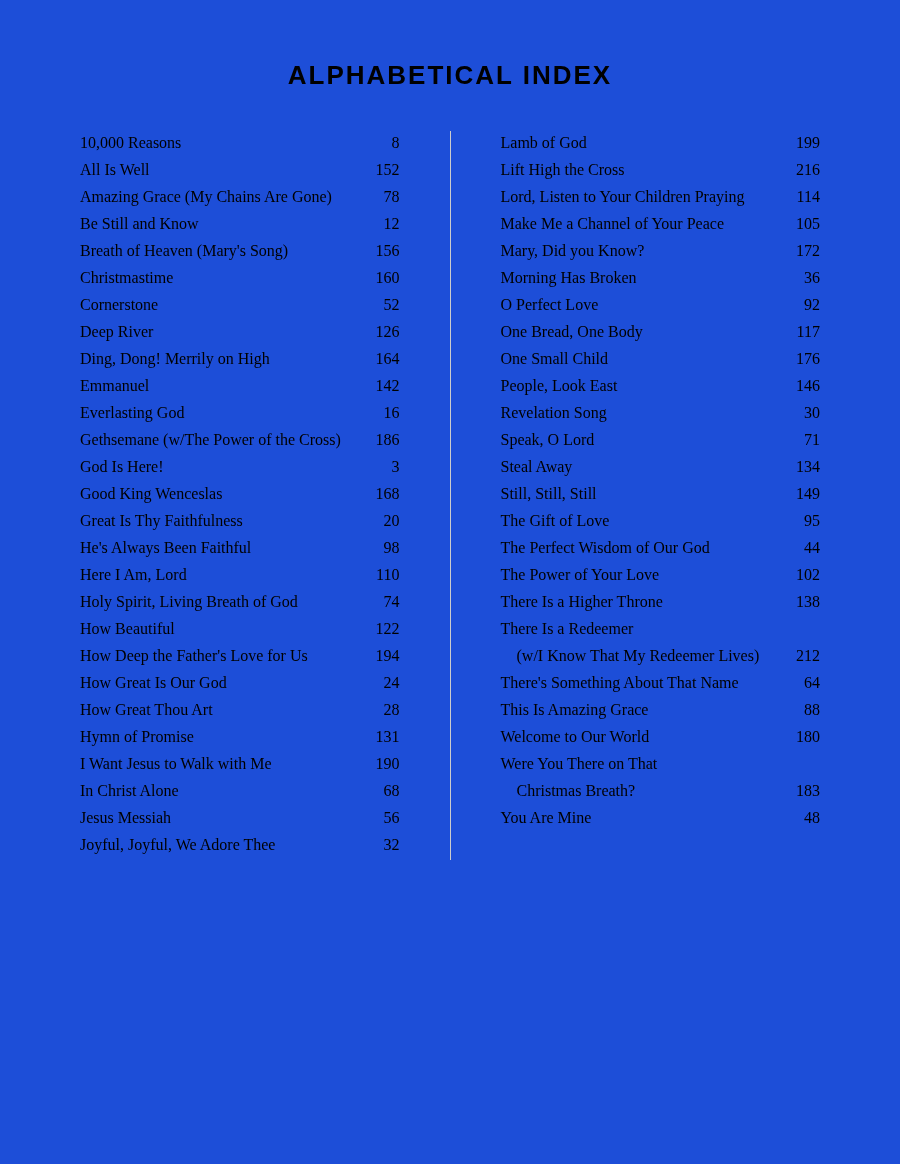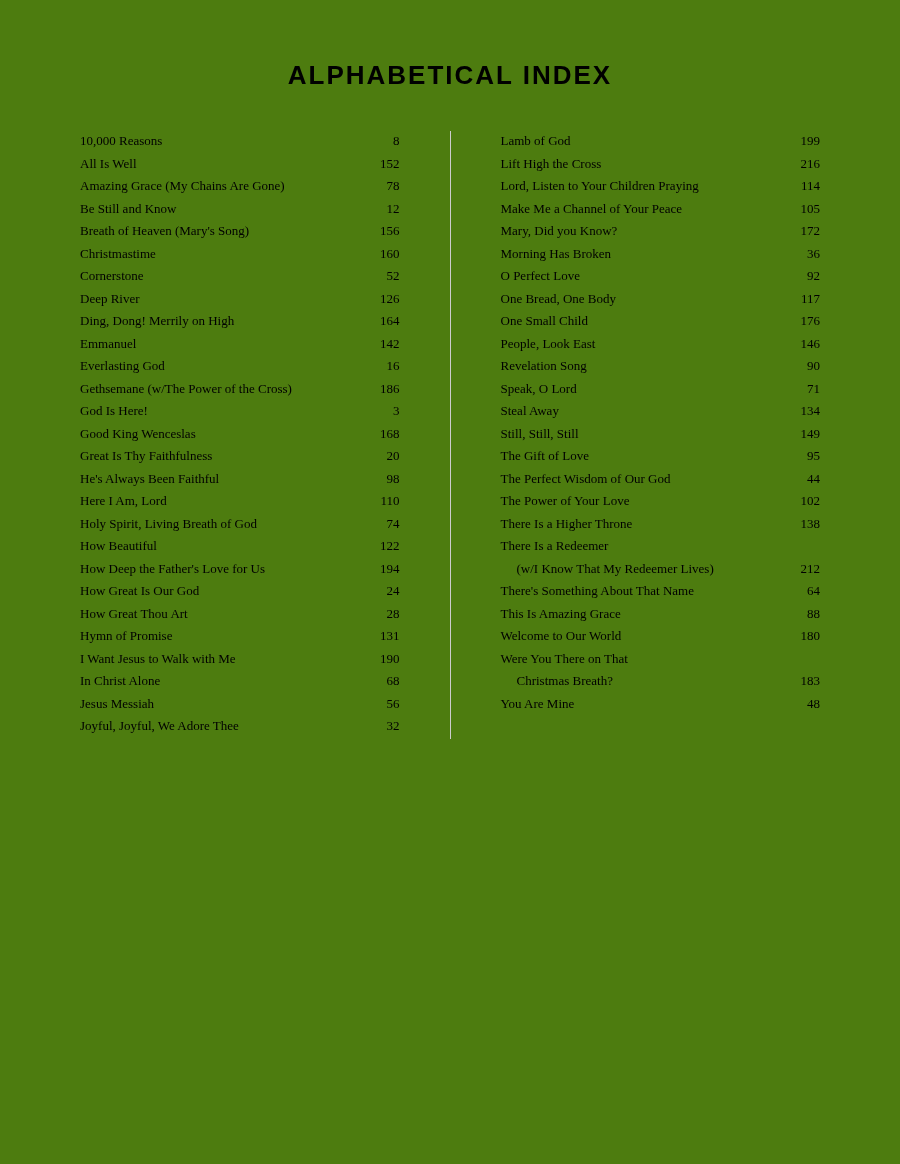--- a/index.html
+++ b/index.html
@@ -9,21 +9,21 @@
     }
     body {
       background: #f0f0f0;
       display: flex;
       justify-content: center;
       align-items: flex-start;
       min-height: 1164px;
       font-family: Georgia, 'Times New Roman', serif;
     }
     .page {
-      background: #4d7c0f;
+      background: #1d4ed8;
       width: 900px;
       min-height: 1164px;
       padding: 60px 80px 60px 80px;
       box-shadow: 0 0 10px rgba(0,0,0,0.2);
     }
     .page-title {
       text-align: center;
       font-size: 26px;
       font-weight: bold;
       letter-spacing: 2px;
@@ -35,21 +35,21 @@
       gap: 40px;
     }
     .index-column {
       flex: 1;
     }
     .index-entry {
       display: flex;
       justify-content: flex-start;
       align-items: baseline;
       margin-bottom: 3px;
-      font-size: 13px;
+      font-size: 16px;
       line-height: 1.5;
     }
     .entry-title {
       flex: 1;
       padding-right: 8px;
     }
     .entry-page {
       text-align: right;
       min-width: 30px;
       white-space: nowrap;
@@ -217,21 +217,21 @@
         <div class="index-entry">
           <span class="entry-title">One Small Child</span>
           <span class="entry-page">176</span>
         </div>
         <div class="index-entry">
           <span class="entry-title">People, Look East</span>
           <span class="entry-page">146</span>
         </div>
         <div class="index-entry">
           <span class="entry-title">Revelation Song</span>
-          <span class="entry-page">90</span>
+          <span class="entry-page">30</span>
         </div>
         <div class="index-entry">
           <span class="entry-title">Speak, O Lord</span>
           <span class="entry-page">71</span>
         </div>
         <div class="index-entry">
           <span class="entry-title">Steal Away</span>
           <span class="entry-page">134</span>
         </div>
         <div class="index-entry">

